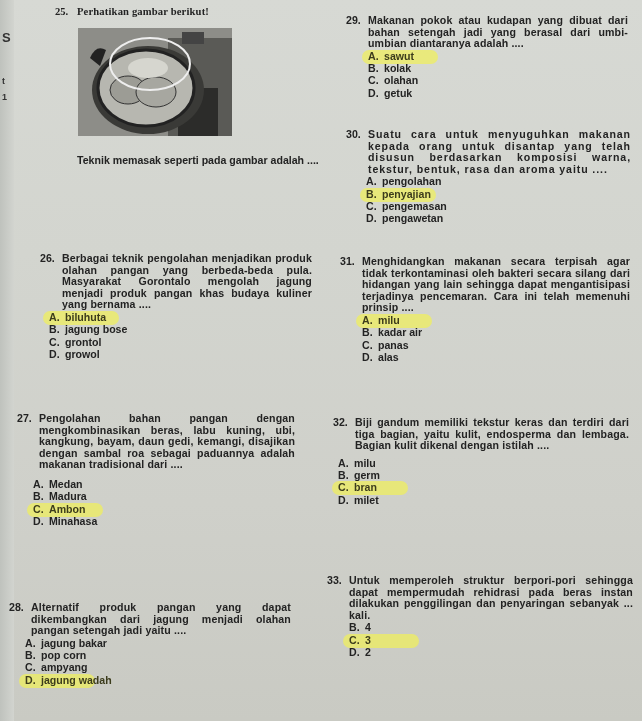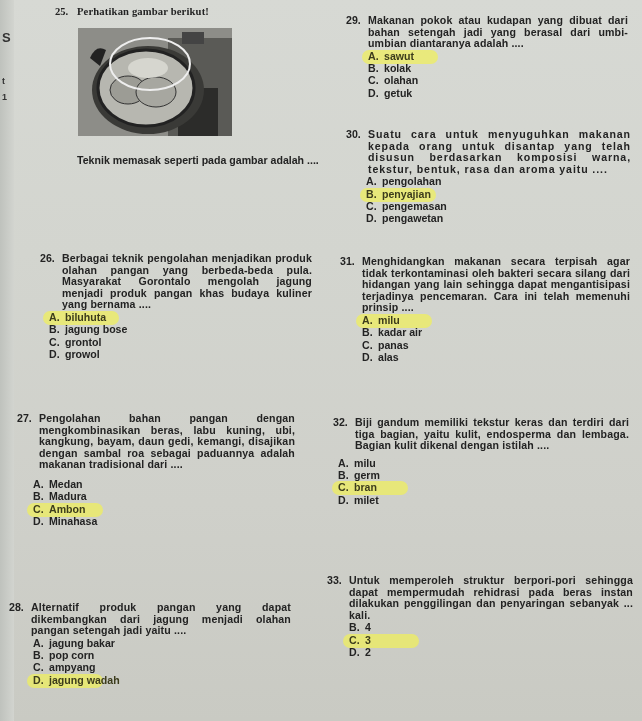--- a/index.html
+++ b/index.html
@@ -85,21 +85,21 @@
       <div class="opt"><span class="lt">A.</span><span>Medan</span></div>
       <div class="opt"><span class="lt">B.</span><span>Madura</span></div>
       <div class="opt hl"><span class="lt">C.</span><span>Ambon</span></div>
       <div class="opt"><span class="lt">D.</span><span>Minahasa</span></div>
     </div>
   </div>
 
   <div class="q" style="left:9px; top:602px; width:282px;">
     <span class="num">28.</span>
     <div class="stem">Alternatif produk pangan yang dapat dikembangkan dari jagung menjadi olahan pangan setengah jadi yaitu ....</div>
-    <div class="opts" style="margin-left:24px;">
+    <div class="opts" style="margin-left:16px;">
       <div class="opt"><span class="lt">A.</span><span>jagung bakar</span></div>
       <div class="opt"><span class="lt">B.</span><span>pop corn</span></div>
       <div class="opt"><span class="lt">C.</span><span>ampyang</span></div>
       <div class="opt hl" style=""><span class="lt">D.</span><span>jagung wadah</span></div>
     </div>
   </div>
 
   <div class="q" style="left:346px; top:15px; width:282px;">
     <span class="num">29.</span>
     <div class="stem">Makanan pokok atau kudapan yang dibuat dari bahan setengah jadi yang berasal dari umbi-umbian diantaranya adalah ....</div>

